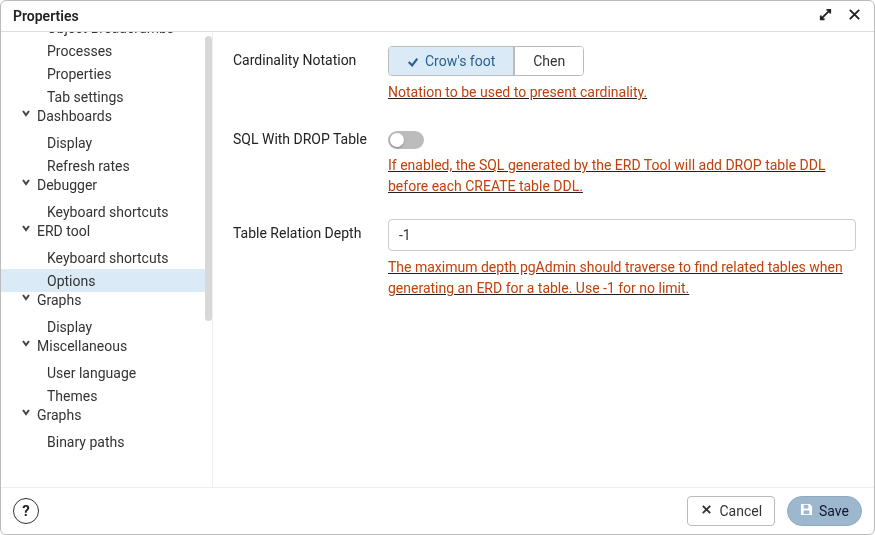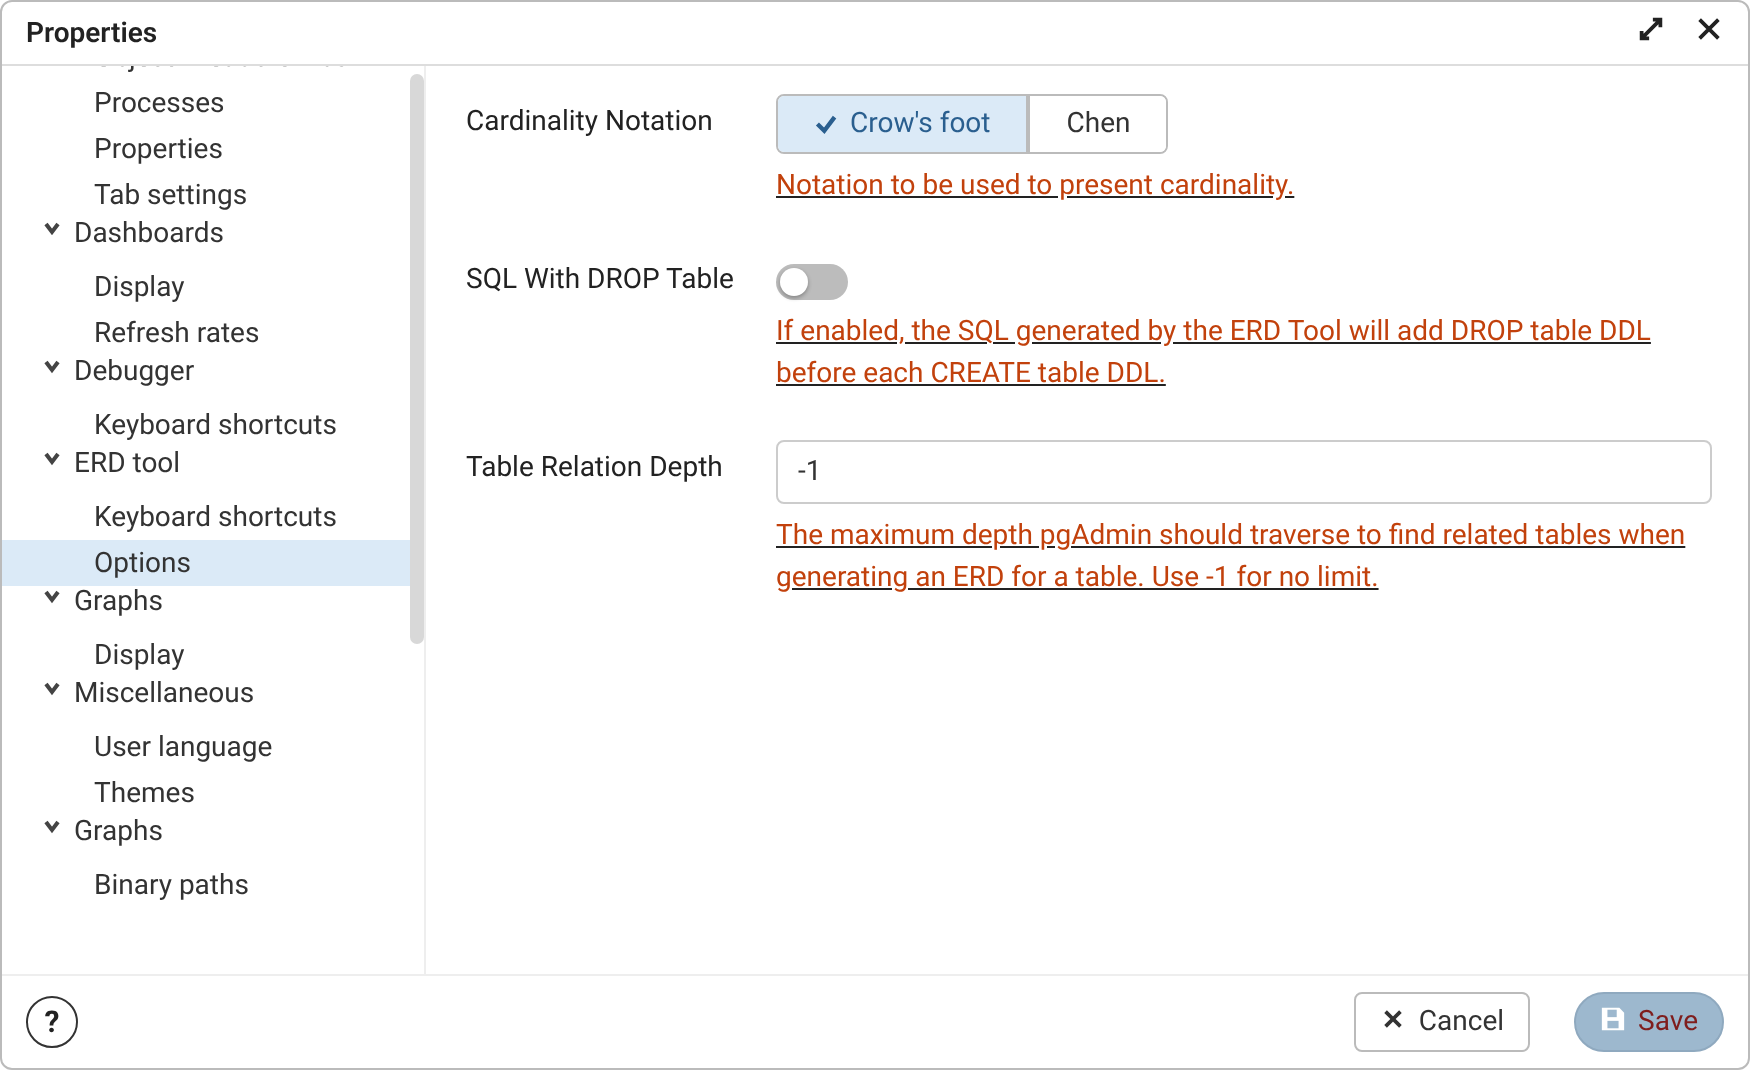--- a/index.html
+++ b/index.html
@@ -158,32 +158,32 @@
     display: flex;
     align-items: center;
     justify-content: space-between;
   }
   .help-btn {
     width: 26px; height: 26px; border:1.5px solid #333; border-radius:50%;
     display:flex; align-items:center; justify-content:center;
     font-weight:700; cursor:pointer;
     font-size: 15px;
   }
-  .footer .right { display:flex; gap:22px;align-items:flex-end; }
+  .footer .right { display:flex; gap:12px;align-items:flex-end; }
   .btn {
     display:inline-flex; align-items:center; gap:6px;
     height: 30px; padding: 0 12px;
     border: 1px solid #bbb; border-radius:4px;
     background:#fff; cursor:pointer; font-size:14px;
     color:#333;
     font-family: inherit;
   }
   .btn svg { width:13px; height:13px; stroke:#333; stroke-width:2; fill:none;}
   .btn.primary {
-    background:#9db8ce; border-color:#8fa9bf; color:#7f1d1d;border-radius:15px;
+    background:#9db8ce; border-color:#8fa9bf; color:#0f172a;border-radius:15px;
   }
   .btn.primary svg { stroke:#fff; fill:#fff;}
 </style>
 </head>
 <body>
 
 <div class="dialog">
 
   <div class="titlebar">
     <span>Properties</span>

